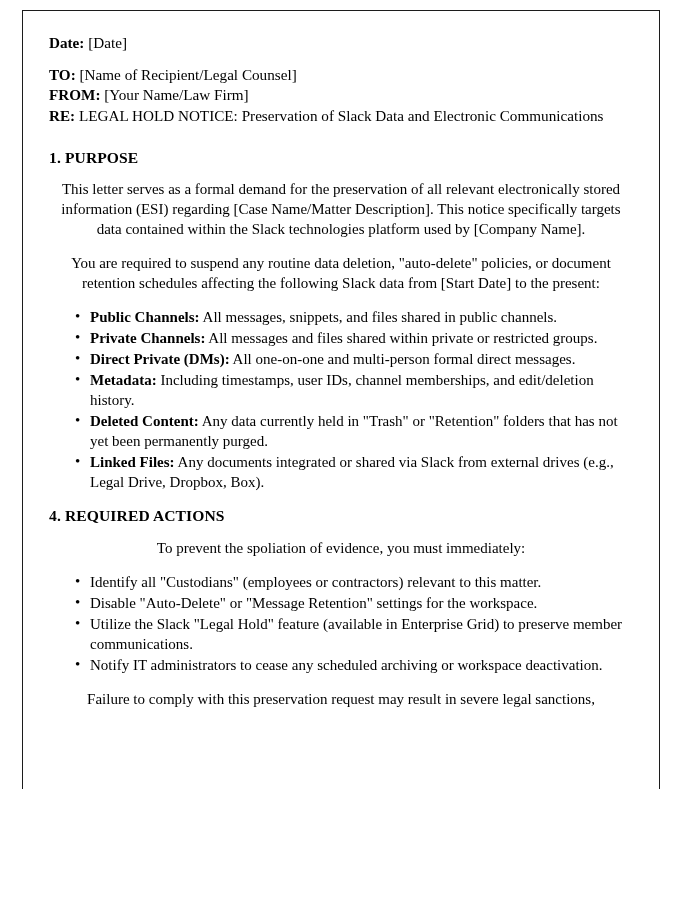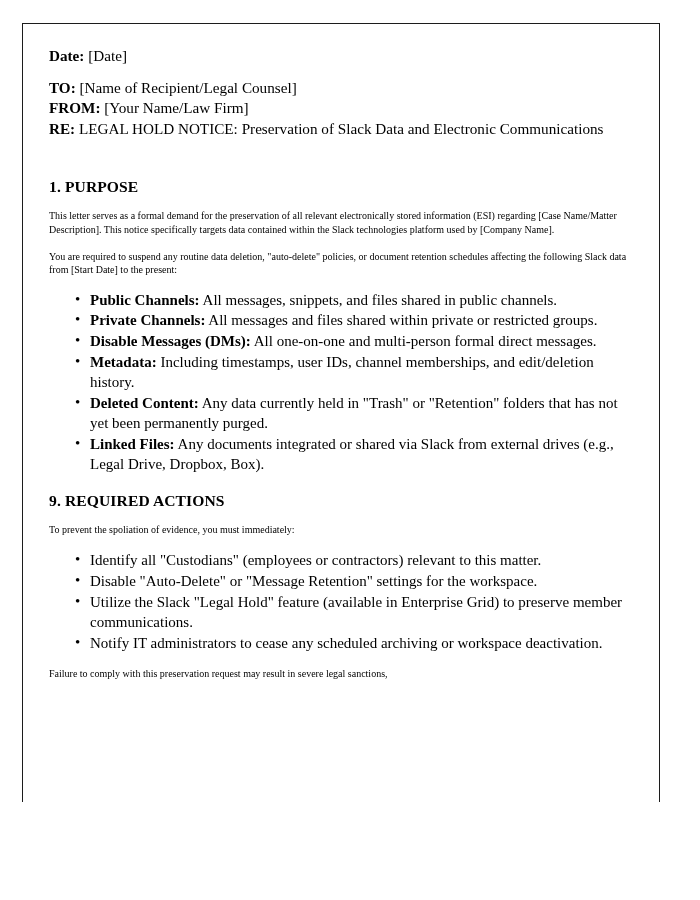--- a/index.html
+++ b/index.html
@@ -12,62 +12,62 @@
     height: 900px;
     overflow: hidden;
     font-family: "Liberation Serif", "DejaVu Serif", serif;
     color: #000000;
   }
 
   
   #page-sheet {
     position: absolute;
     left: 22px;
-    top: 23px;
+    top: 10px;
     width: 638px;       
     height: 779px;      
     box-sizing: border-box;
     border: 1px solid #1c1c1c;
     border-bottom: none;
     background: #ffffff;
     overflow: hidden;
   }
 
   #page-inner {
     position: absolute;
     left: 0;
     top: 0;
     width: 636px;
     padding: 22px 26px 0 26px;
     box-sizing: border-box;
   }
 
   .para {
-    font-size: 10px;
+    font-size: 15px;
     line-height: 1.33;
     margin: 0 0 14px 0;
-    text-align: left;
+    text-align: center;
   }
 
   .block-lines {
     font-size: 15.2px;
     line-height: 1.33;
     margin: 0 0 12px 0;
   }
 
   .line { display: block; }
 
   b, .b {
     font-weight: bold;
   }
 
   h2.section {
     font-size: 15.6px;
     font-weight: bold;
-    margin: 16px 0 13px 0;
+    margin: 0 0 13px 0;
     line-height: 1.25;
     letter-spacing: 0.1px;
   }
 
   .spacer-sm { height: 10px; }
 
   ul.bullets {
     margin: 0 0 14px 0;
     padding-left: 41px;
     list-style: none;
@@ -125,38 +125,38 @@
     <ul class="bullets">
       <li>
         <b>Public Channels:</b>
         <span>All messages, snippets, and files shared in public channels.</span>
       </li>
       <li>
         <b>Private Channels:</b>
         <span>All messages and files shared within private or restricted groups.</span>
       </li>
       <li>
-        <b>Disable Messages (DMs):</b>
+        <b>Direct Private (DMs):</b>
         <span>All one-on-one and multi-person formal direct messages.</span>
       </li>
       <li>
         <b>Metadata:</b>
         <span>Including timestamps, user IDs, channel memberships, and edit/deletion history.</span>
       </li>
       <li>
         <b>Deleted Content:</b>
         <span>Any data currently held in "Trash" or "Retention" folders that has not yet been permanently purged.</span>
       </li>
       <li>
         <b>Linked Files:</b>
         <span>Any documents integrated or shared via Slack from external drives (e.g., Legal Drive, Dropbox, Box).</span>
       </li>
     </ul>
 
-    <h2 class="section">9. REQUIRED ACTIONS</h2>
+    <h2 class="section">4. REQUIRED ACTIONS</h2>
     <p class="para">To prevent the spoliation of evidence, you must immediately:</p>
     <ul class="bullets">
       <li>
         <span>Identify all "Custodians" (employees or contractors) relevant to this matter.</span>
       </li>
       <li>
         <span>Disable "Auto-Delete" or "Message Retention" settings for the workspace.</span>
       </li>
       <li>
         <span>Utilize the Slack "Legal Hold" feature (available in Enterprise Grid) to preserve member communications.</span>

